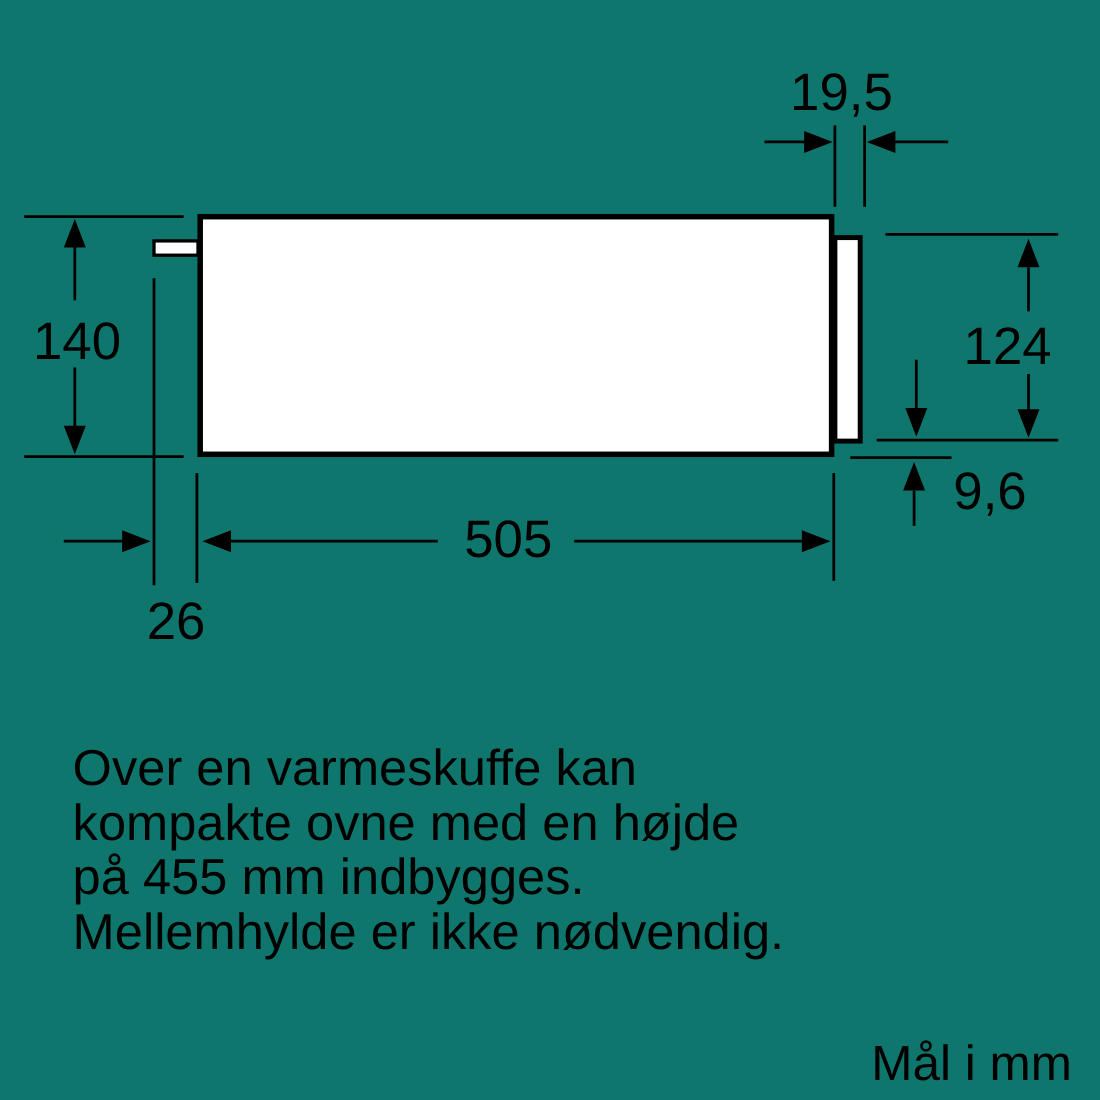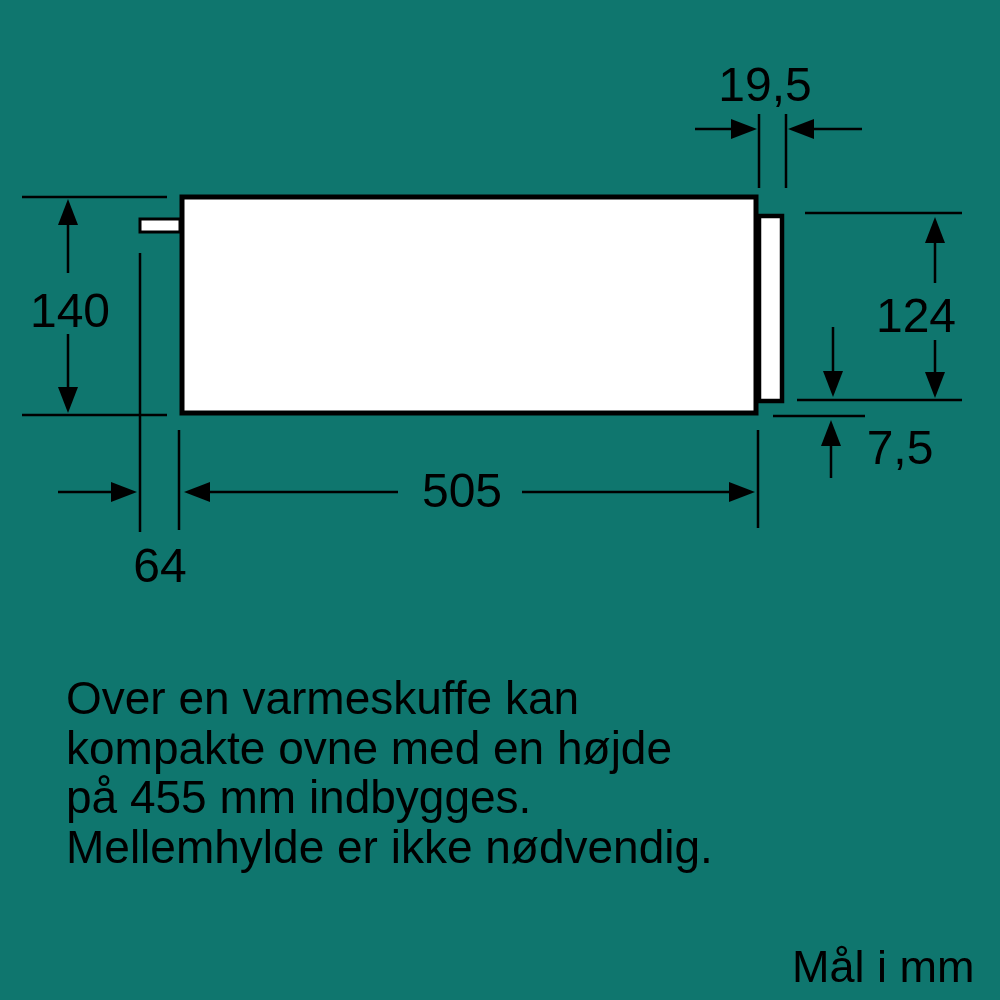--- a/index.html
+++ b/index.html
@@ -112,25 +112,25 @@
       <polygon points="137,492 111,482 111,502"></polygon>
     </g>
   </svg>
 
   <div class="dim-label" style="left:765px; top:61px;">19,5</div>
 
   <div class="dim-label" style="left:70px; top:287px;text-align:center;">140</div>
 
   <div class="dim-label" style="left:916px; top:292px;">124</div>
 
-  <div class="dim-label" style="left:900px; top:424px;">7,5</div>
+  <div class="dim-label" style="left:900px; top:424px;">9,6</div>
 
   <div class="dim-label" style="left:462px; top:467px;">505</div>
 
-  <div class="dim-label" style="left:160px; top:542px;">64</div>
+  <div class="dim-label" style="left:160px; top:542px;">26</div>
 
   <div class="note-text">Over en varmeskuffe kan
 kompakte ovne med en højde
 på 455 mm indbygges.
 Mellemhylde er ikke nødvendig.</div>
 
   <div class="units-label">Mål i mm</div>
 
 </div>
 

